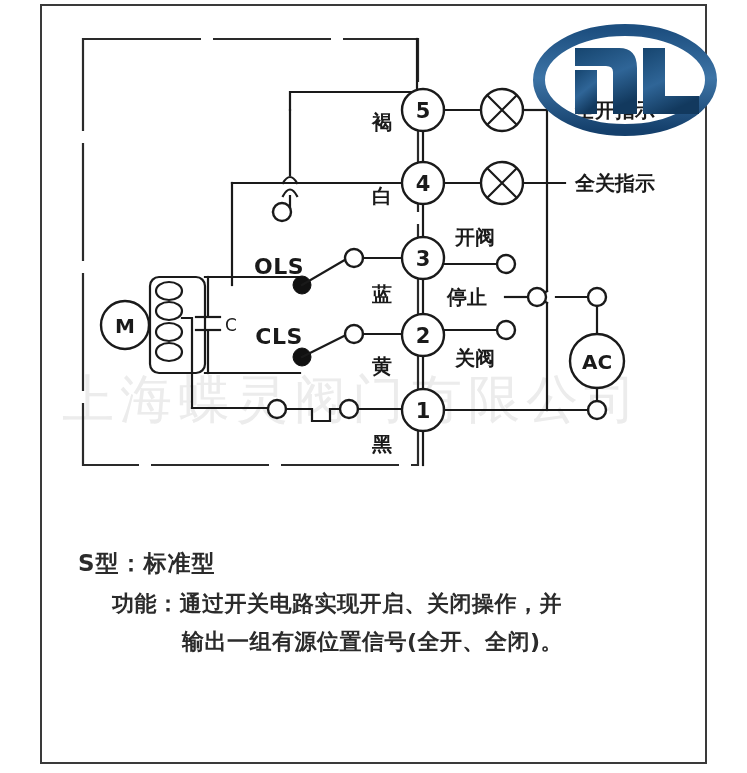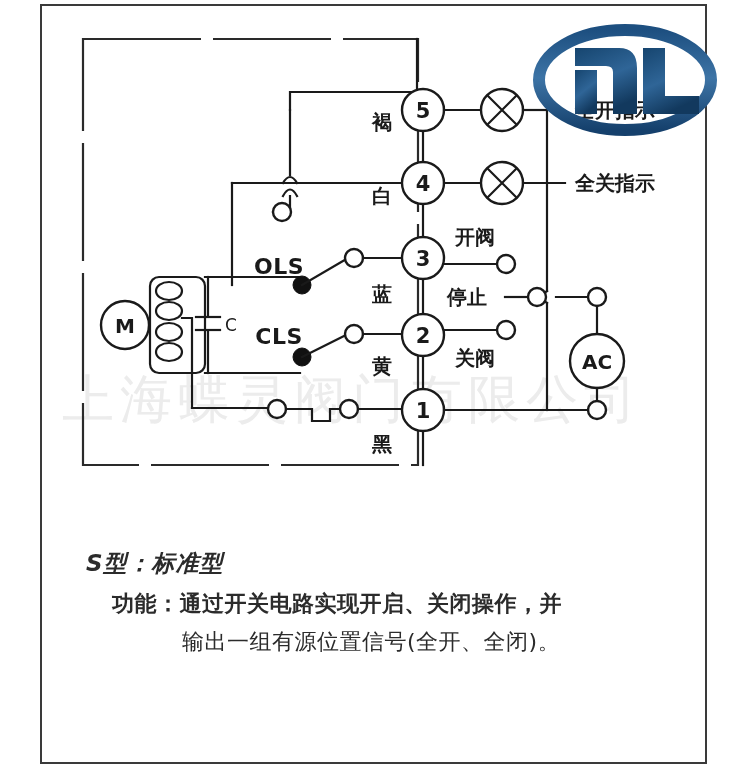--- a/index.html
+++ b/index.html
@@ -67,35 +67,34 @@
     position: absolute;
     left: 78px;
     top: 548px;
     width: 600px;
     color: #2b2b2b;
   }
   #caption .line1 {
     font-size: 23px;
     font-weight: 700;
     letter-spacing: 1px;
-    margin: 0 0 10px 8px;
+    margin: 0 0 10px 0;
     font-family: "DejaVu Sans", "Liberation Sans", sans-serif;
-    font-style: italic;
   }
   #caption .line2 {
     font-size: 22px;
     margin: 0 0 8px 34px;
     letter-spacing: 0.5px;
     font-weight: 700;
   }
   #caption .line3 {
     font-size: 22px;
     margin: 0 0 0 104px;
     letter-spacing: 0.5px;
-    font-weight: 400;
+    font-weight: 700;
   }
   
   text {
     font-family: "DejaVu Sans", "Liberation Sans", sans-serif;
     fill: #1a1a1a;
   }
   .t-num {
     font-size: 21px;
     font-weight: 700;
     text-anchor: middle;

